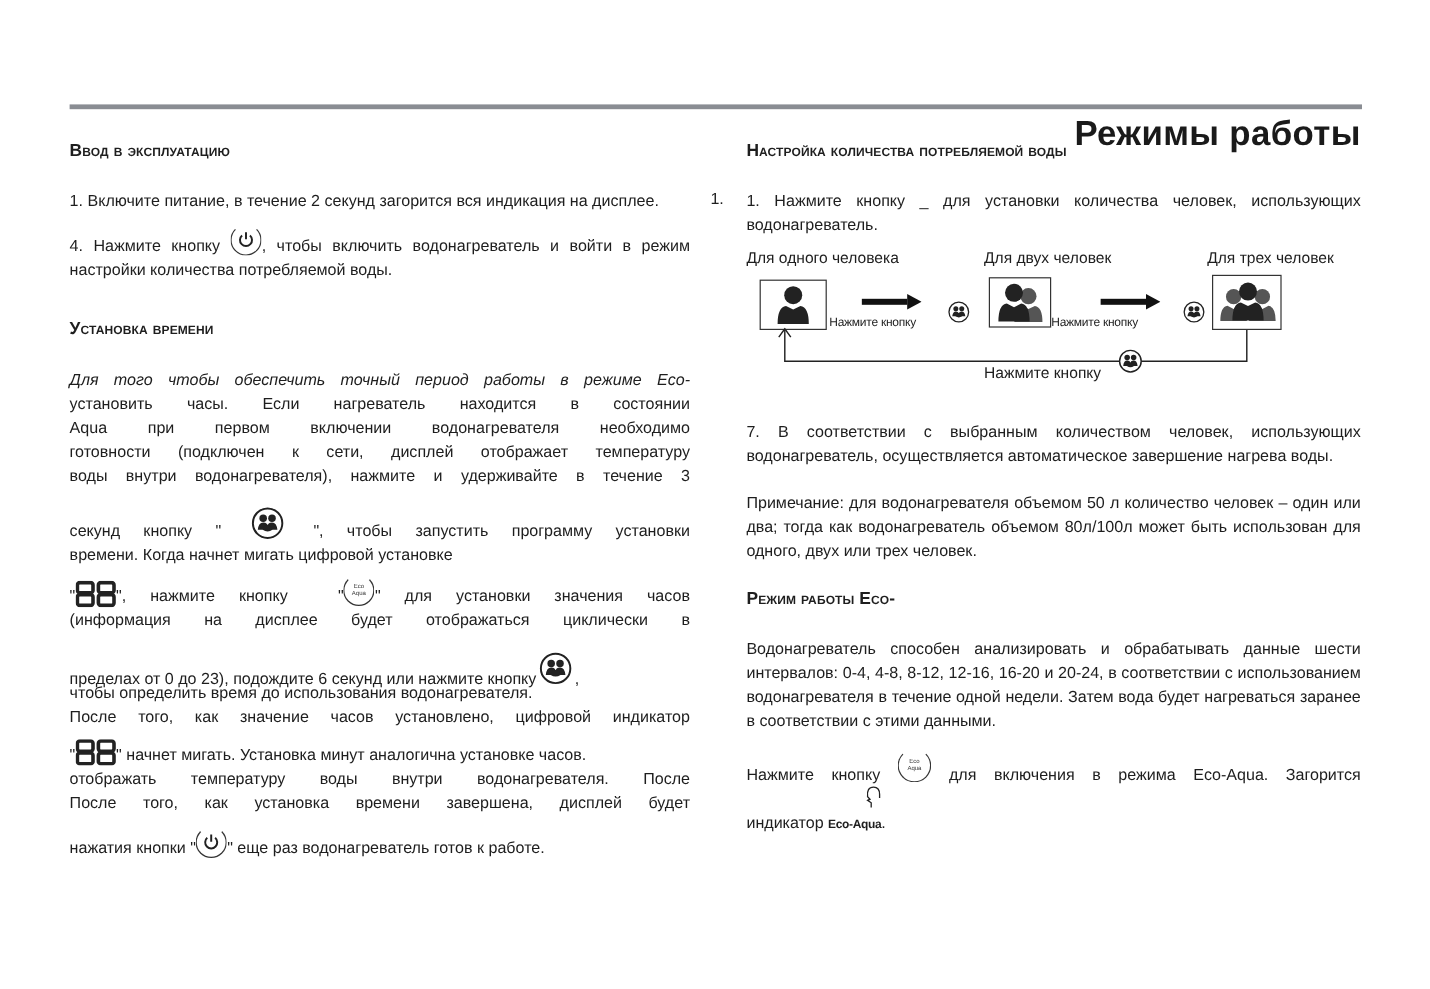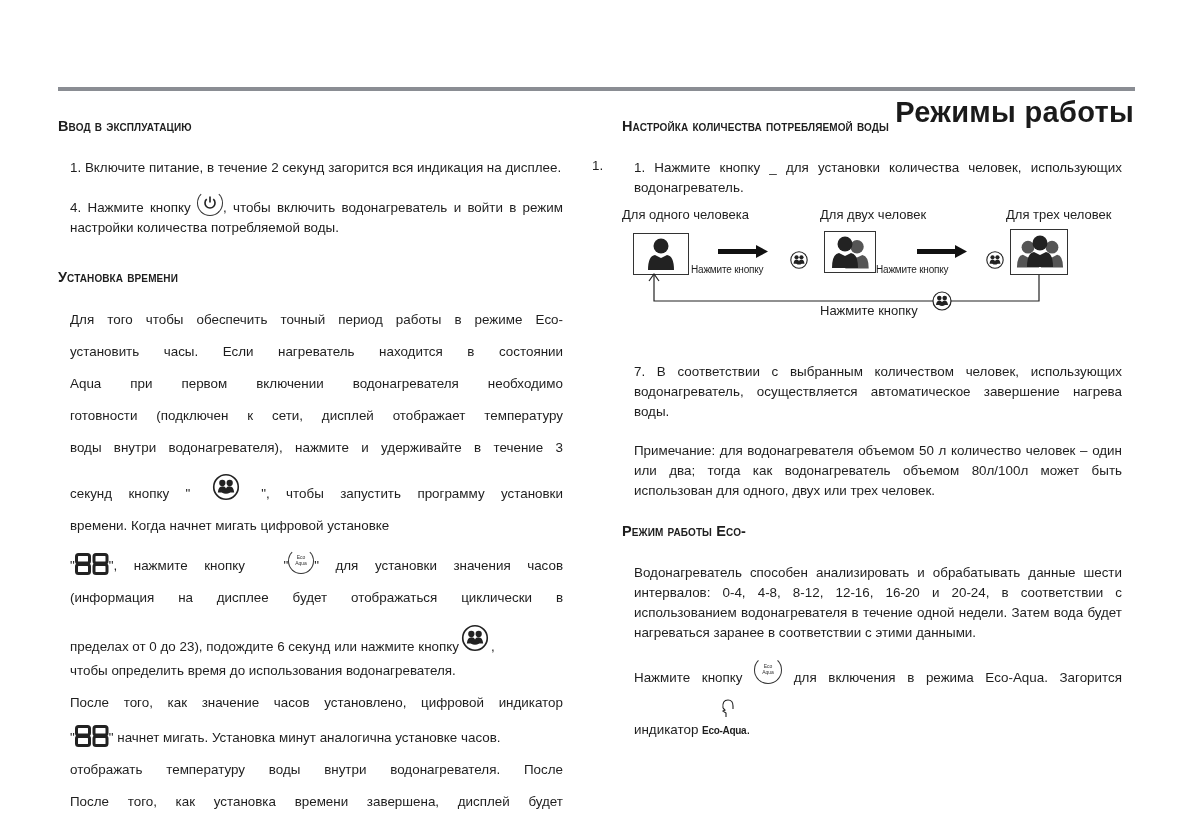--- a/index.html
+++ b/index.html
@@ -16,21 +16,21 @@
     position: absolute; left: 58px; top: 87px; width: 1077px; height: 4px;
     background: #8a8d93;
   }
   .col { position: absolute; font-size: 13.4px; line-height: 20px; }
   .col-left { left: 58px; top: 116px; width: 517px; }
   .col-right { left: 622px; top: 116px; width: 512px; }
   .heading {
     font-variant: small-caps; font-size: 14.5px; margin: 0;
     letter-spacing: 0.1px; color: #1e1e1e;
   }
-  p { margin: 12px; text-align: justify; }
+  p { margin: 0; text-align: justify; }
   .abs { position: absolute; }
   .ico-btn {
     display: inline-block; width: 22px; height: 22px; border-radius: 50%;
     border: 1.2px solid #333; position: relative; vertical-align: -4px;
     border-top-color: transparent; background: #fff;
   }
   .ico-btn svg { position: absolute; left: 0; top: 0; }
   .seg { display: inline-block; vertical-align: -5px; }
   .num-marker { position: absolute; left: 592px; top: 158px; font-size: 13.4px; }
   .diagram { position: absolute; left: 622px; top: 203px; width: 512px; height: 120px; }
@@ -83,21 +83,21 @@
     <span class="ico-btn" style="width:24px;height:24px;">
       <svg width="24" height="24">
           <use href="#sym-power"></use>
         </svg>
     </span><span>, чтобы включить водонагреватель и войти в режим настройки количества потребляемой воды.</span>
   </p>
 
   <h3 class="heading" style="margin-top:29px;">Установка времени</h3>
 
   <div style="margin-top:23px;">
-    <p style="text-align-last:justify;">Для того чтобы обеспечить точный период работы в режиме Eco-</p>
+    <p style="text-align-last:justify;font-style:italic;">Для того чтобы обеспечить точный период работы в режиме Eco-</p>
     <p style="text-align-last:justify;">установить часы. Если нагреватель находится в состоянии</p>
     <p style="text-align-last:justify;">Aqua при первом включении водонагревателя необходимо</p>
     <p style="text-align-last:justify;">готовности (подключен к сети, дисплей отображает температуру</p>
     <p style="text-align-last:justify;">воды внутри водонагревателя), нажмите и удерживайте в течение 3</p>
 
     <p style="text-align-last:justify; margin-top:14px;">
       <span>секунд кнопку "</span>
       <svg width="30" height="30" style="vertical-align:-4px;margin:0 4px;">
           <use href="#sym-people"></use>
         </svg>

